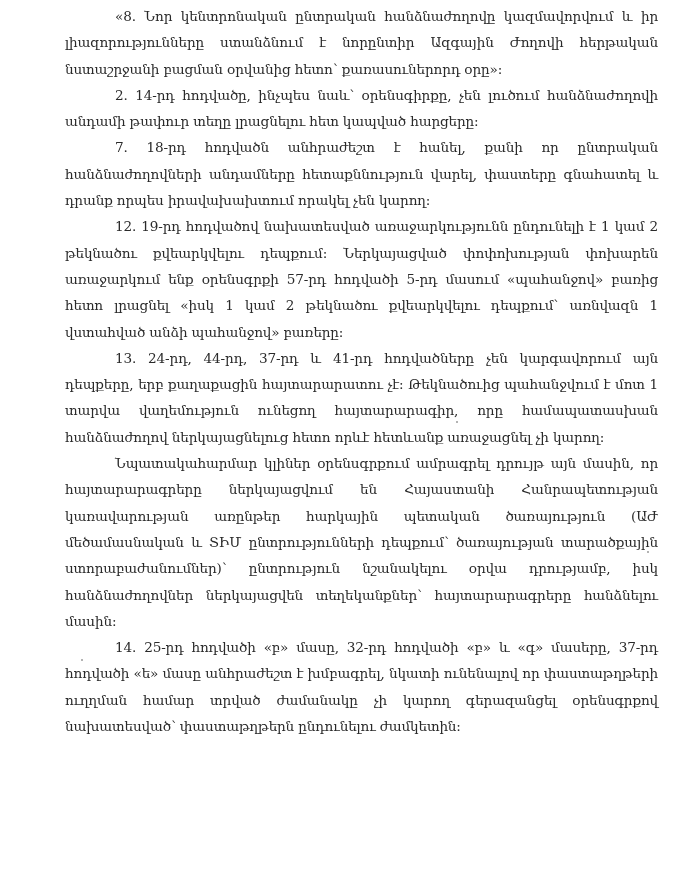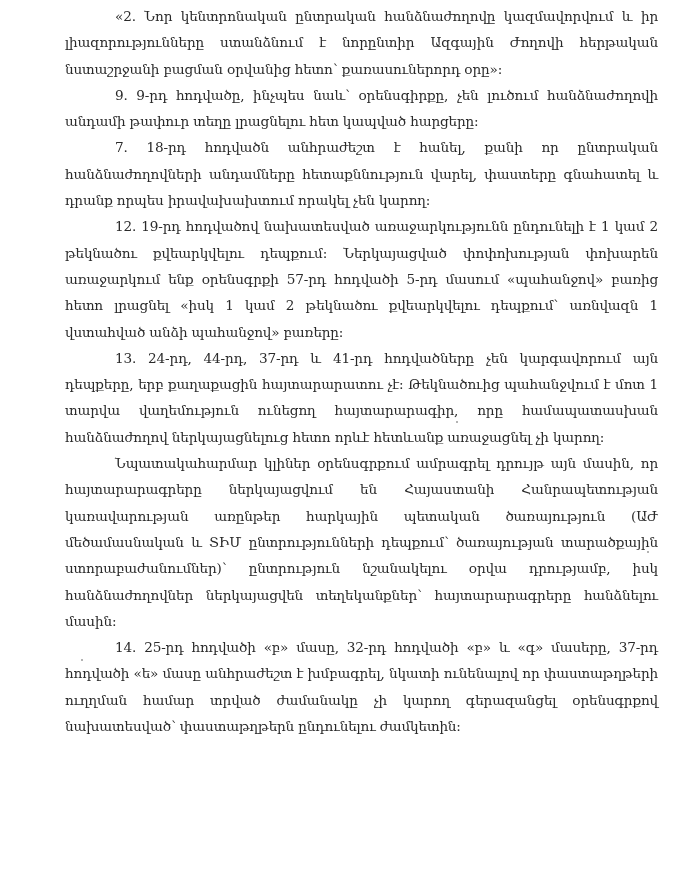--- a/index.html
+++ b/index.html
@@ -36,22 +36,22 @@
       width: 2px;
       height: 2px;
       background: #9a9a9a;
       border-radius: 1px;
     }
   </style>
 </head>
 <body>
 
 <div class="page">
-  <p class="para">«2. Նոր կենտրոնական ընտրական հանձնաժողովը կազմավորվում և իր լիազո­րությունները ստանձնում է նորընտիր Ազգային Ժողովի հերթական նստաշրջանի բաց­ման օրվանից հետո՝ քառասուներորդ օրը»:</p>
-  <p class="para">9. 9-րդ հոդվածը, ինչպես նաև՝ օրենսգիրքը, չեն լուծում հանձնաժողովի անդամի թափուր տեղը լրացնելու հետ կապված հարցերը:</p>
+  <p class="para">«8. Նոր կենտրոնական ընտրական հանձնաժողովը կազմավորվում և իր լիազո­րությունները ստանձնում է նորընտիր Ազգային Ժողովի հերթական նստաշրջանի բաց­ման օրվանից հետո՝ քառասուներորդ օրը»:</p>
+  <p class="para">2. 14-րդ հոդվածը, ինչպես նաև՝ օրենսգիրքը, չեն լուծում հանձնաժողովի անդամի թափուր տեղը լրացնելու հետ կապված հարցերը:</p>
   <p class="para">7. 18-րդ հոդվածն անհրաժեշտ է հանել, քանի որ ընտրական հանձնաժողովնե­րի անդամները հետաքննություն վարել, փաստերը գնահատել և դրանք որպես իրավա­խախտում որակել չեն կարող:</p>
   <p class="para">12. 19-րդ հոդվածով նախատեսված առաջարկությունն ընդունելի է 1 կամ 2 թեկ­նածու քվեարկվելու դեպքում: Ներկայացված փոփոխության փոխարեն առաջարկում ենք օրենսգրքի 57-րդ հոդվածի 5-րդ մասում «պահանջով» բառից հետո լրացնել «իսկ 1 կամ 2 թեկնածու քվեարկվելու դեպքում՝ առնվազն 1 վստահված անձի պահանջով» բա­ռերը:</p>
   <p class="para">13. 24-րդ, 44-րդ, 37-րդ և 41-րդ հոդվածները չեն կարգավորում այն դեպքերը, երբ քաղաքացին  հայտարարատու չէ: Թեկնածուից պահանջվում է մոտ 1 տարվա վաղե­մություն ունեցող հայտարարագիր, որը համապատասխան հանձնաժողով ներկայաց­նելուց հետո որևէ հետևանք առաջացնել չի կարող:</p>
   <p class="para">Նպատակահարմար կլիներ օրենսգրքում ամրագրել դրույթ այն մասին, որ հայ­տարարագրերը ներկայացվում են Հայաստանի Հանրապետության կառավարության առընթեր հարկային պետական ծառայություն (ԱԺ մեծամասնական և ՏԻՄ ընտրու­թյունների դեպքում՝ ծառայության տարածքային ստորաբաժանումներ)՝ ընտրություն նշանակելու օրվա դրությամբ, իսկ հանձնաժողովներ ներկայացվեն տեղեկանքներ՝ հայ­տարարագրերը հանձնելու մասին:</p>
   <p class="para">14. 25-րդ հոդվածի «բ» մասը, 32-րդ հոդվածի «բ» և «գ» մասերը, 37-րդ հոդվածի «ե» մասը անհրաժեշտ է խմբագրել, նկատի ունենալով որ փաստաթղթերի ուղղման հա­մար տրված ժամանակը չի կարող գերազանցել օրենսգրքով նախատեսված՝ փաստա­թղթերն ընդունելու ժամկետին:</p>
 
 </div>
 
 <span class="speck" style="left:456px;top:421px;"></span>
 <span class="speck" style="left:647px;top:551px;"></span>

